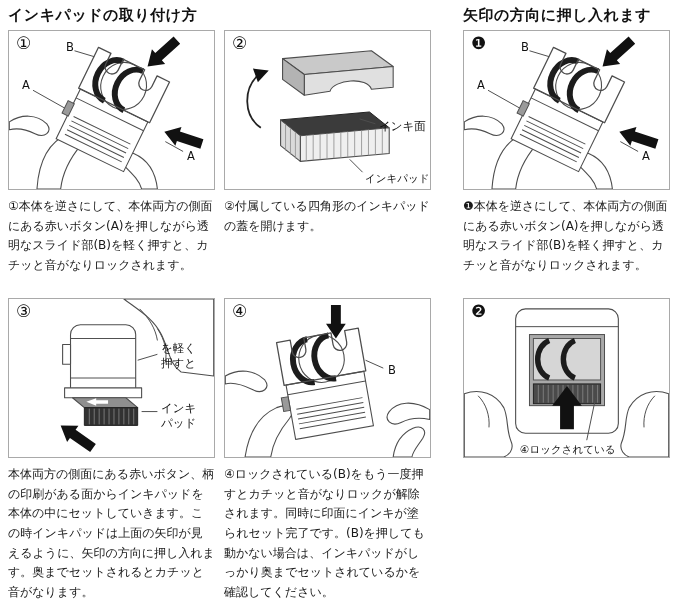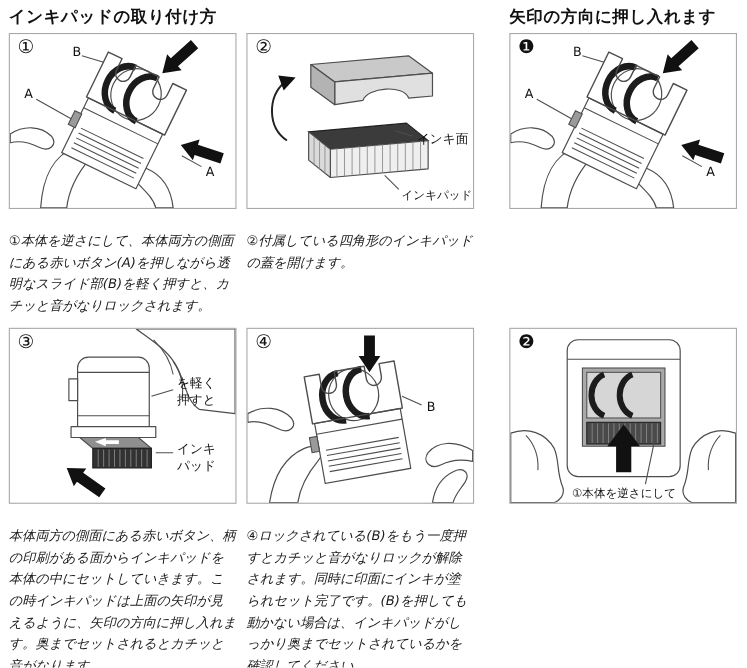--- a/index.html
+++ b/index.html
@@ -9,21 +9,21 @@
     color:#111;
   }
   .page { position:relative; width:679px; height:607px; background:#fff; overflow:hidden; }
   .title { position:absolute; font-size:15px; font-weight:bold; letter-spacing:.5px; color:#111; }
   .panel { position:absolute; width:207px; }
   .fig { position:relative; width:207px; height:160px; border:1px solid #a9a9a9; background:#fff; }
   .fig svg { display:block; width:100%; height:100%; }
   .num { position:absolute; left:7px; top:4px; font-size:17px; line-height:1; color:#111; }
   .fig-label { position:absolute; font-size:11.5px; line-height:1.3; color:#111; }
   .fig-label.small { font-size:10.5px; }
-  .caption { margin-top:20px; width:207px; font-size:12px; line-height:1.64; color:#1a1a1a;font-style:italic; }
+  .caption { margin-top:7px; width:207px; font-size:12px; line-height:1.64; color:#1a1a1a; }
   
   .ol    { fill:#fff; stroke:#4d4d4d; stroke-width:1.1; stroke-linejoin:round; }
   .ln    { fill:none; stroke:#4d4d4d; stroke-width:1; }
   .thin  { fill:none; stroke:#8a8a8a; stroke-width:.8; }
   .band  { fill:none; stroke:#1c1c1c; stroke-width:6; }
   .blk   { fill:#111; stroke:none; }
   .frame { fill:none; stroke:#4d4d4d; stroke-width:1.3; stroke-linejoin:round; }
 </style>
 </head>
 <body>
@@ -179,20 +179,21 @@
         </g>
         <line class="ln" x1="66" y1="20" x2="86" y2="26"></line>
         <line class="ln" x1="24" y1="60" x2="56" y2="78"></line>
         <line class="ln" x1="176" y1="122" x2="158" y2="112"></line>
       </svg>
       <span class="num">❶</span>
       <span class="fig-label" style="left:57px;top:9px">B</span>
       <span class="fig-label" style="left:13px;top:47px">A</span>
       <span class="fig-label" style="left:178px;top:118px">A</span>
     </div>
+    <p class="caption">❶本体を逆さにして、本体両方の側面にある赤いボタン(A)を押しながら透明なスライド部(B)を軽く押すと、カチッと音がなりロックされます。</p>
   </section>
 
   <section class="panel" style="left:463px;top:298px">
     <div class="fig">
       <svg viewBox="0 0 207 160">
         <g>
           <rect class="ol" x="52" y="10" width="104" height="126" rx="10"></rect>
           <line class="ln" x1="52" y1="28" x2="156" y2="28"></line>
           <rect x="66" y="36" width="76" height="72" style="fill:#a9a9a9;stroke:#4d4d4d"></rect>
           <rect x="70" y="40" width="68" height="42" style="fill:#d6d6d6;stroke:#555"></rect>
@@ -202,17 +203,17 @@
           <path class="thin" d="M75,87 v18 M80,87 v18 M85,87 v18 M90,87 v18 M95,87 v18 M100,87 v18 M105,87 v18 M110,87 v18 M115,87 v18 M120,87 v18 M125,87 v18 M130,87 v18 M135,87 v18"></path>
         </g>
         <polygon class="blk" points="104,88 119,108 111,108 111,132 97,132 97,108 89,108"></polygon>
         <path class="ol" d="M0,160 L0,96 C16,90 32,96 40,110 C45,121 42,132 48,146 C50,153 45,158 40,160 Z"></path>
         <path class="ln" d="M14,98 C22,106 26,118 25,130"></path>
         <path class="ol" d="M207,160 L207,96 C191,90 175,96 167,110 C162,121 165,132 159,146 C157,153 162,158 167,160 Z"></path>
         <path class="ln" d="M193,98 C185,106 181,118 182,130"></path>
         <line class="ln" x1="124" y1="143" x2="133" y2="100"></line>
       </svg>
       <span class="num">❷</span>
-      <span class="fig-label small" style="left:56px;top:144px">①本体を逆さにして</span>
+      <span class="fig-label small" style="left:56px;top:144px">④ロックされている</span>
     </div>
   </section>
 
 </div>
 
 </body></html>

